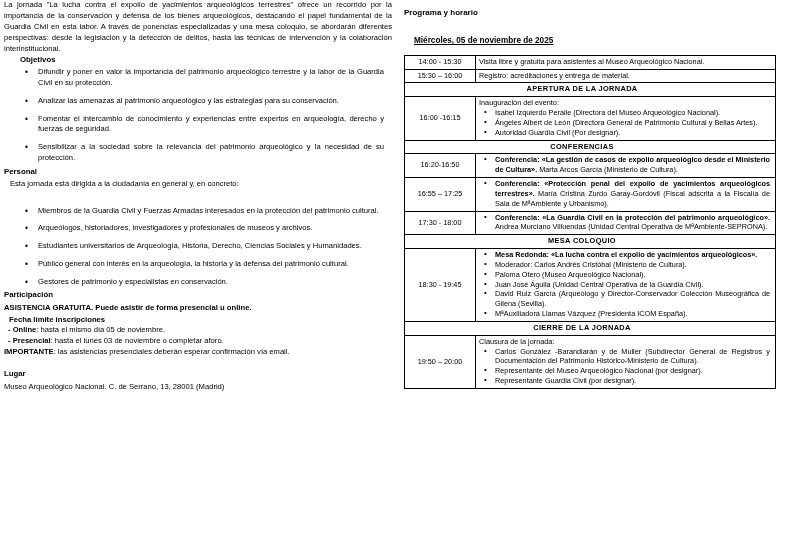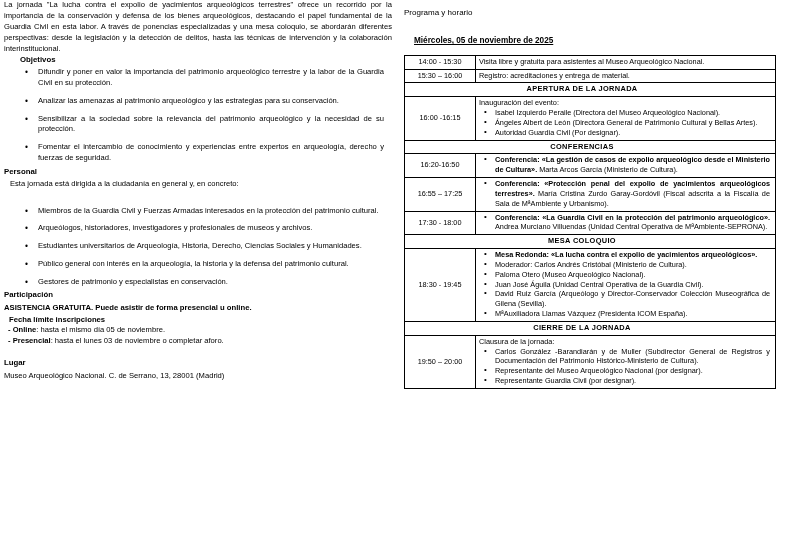--- a/index.html
+++ b/index.html
@@ -101,21 +101,21 @@
   }
   .lugar-text { margin: 0; font-size: 7.6px; }
 
   
   .col-right {
     width: 400px;
     box-sizing: border-box;
     padding: 8px 14px 0 4px;
   }
   .prog-title {
-    font-weight: normal;
+    font-weight: bold;
     font-size: 8px;
     margin: 0 0 16px 0;
   }
   .day-title {
     font-weight: bold;
     font-size: 8.2px;
     text-decoration: underline;
     margin: 0 0 9px 10px;
   }
   table.schedule {
@@ -179,22 +179,22 @@
 
   <div class="col-left">
 
     <p class="intro">La jornada "La lucha contra el expolio de yacimientos arqueológicos terrestres" ofrece un recorrido por la importancia de la conservación y defensa de los bienes arqueológicos, destacando el papel fundamental de la Guardia Civil en esta labor. A través de ponencias especializadas y una mesa coloquio, se abordarán diferentes perspectivas: desde la legislación y la detección de delitos, hasta las técnicas de intervención y la colaboración interinstitucional.</p>
 
     <div class="sec-title tight">Objetivos</div>
 
     <ul class="bullets">
       <li>Difundir y poner en valor la importancia del patrimonio arqueológico terrestre y la labor de la Guardia Civil en su protección.</li>
       <li>Analizar las amenazas al patrimonio arqueológico y las estrategias para su conservación.</li>
+      <li>Fomentar el intercambio de conocimiento y experiencias entre expertos en arqueología, derecho y fuerzas de seguridad.</li>
       <li>Sensibilizar a la sociedad sobre la relevancia del patrimonio arqueológico y la necesidad de su protección.</li>
-      <li>Fomentar el intercambio de conocimiento y experiencias entre expertos en arqueología, derecho y fuerzas de seguridad.</li>
     </ul>
 
     <div class="sec-title">Personal</div>
     <div class="lead-line">Esta jornada está dirigida a la ciudadanía en general y, en concreto:</div>
 
     <ul class="bullets">
       <li>Miembros de la Guardia Civil y Fuerzas Armadas interesados en la protección del patrimonio cultural.</li>
       <li>Arqueólogos, historiadores, investigadores y profesionales de museos y archivos.</li>
       <li>Estudiantes universitarios de Arqueología, Historia, Derecho, Ciencias Sociales y Humanidades.</li>
       <li>Público general con interés en la arqueología, la historia y la defensa del patrimonio cultural.</li>
@@ -205,20 +205,21 @@
 
     <div class="strongline">ASISTENCIA GRATUITA. Puede asistir de forma presencial u online.</div>
 
 
     <div class="sub-head">Fecha límite inscripciones</div>
 
     <div class="dashline"><b>- Online</b><span>: hasta el mismo día 05 de noviembre.</span></div>
 
     <div class="dashline"><b>- Presencial</b><span>: hasta el lunes 03 de noviembre o completar aforo.</span></div>
 
+    <div class="important"><b>IMPORTANTE</b><span>:  las asistencias presenciales deberán esperar confirmación vía email.</span></div>
 
     <div class="gap"></div>
 
     <div class="sec-title">Lugar</div>
     <div class="lugar-text">Museo Arqueológico Nacional. C. de Serrano, 13, 28001 (Madrid)</div>
   </div>
 
   <div class="col-right">
 
     <div class="prog-title">Programa y horario</div>

